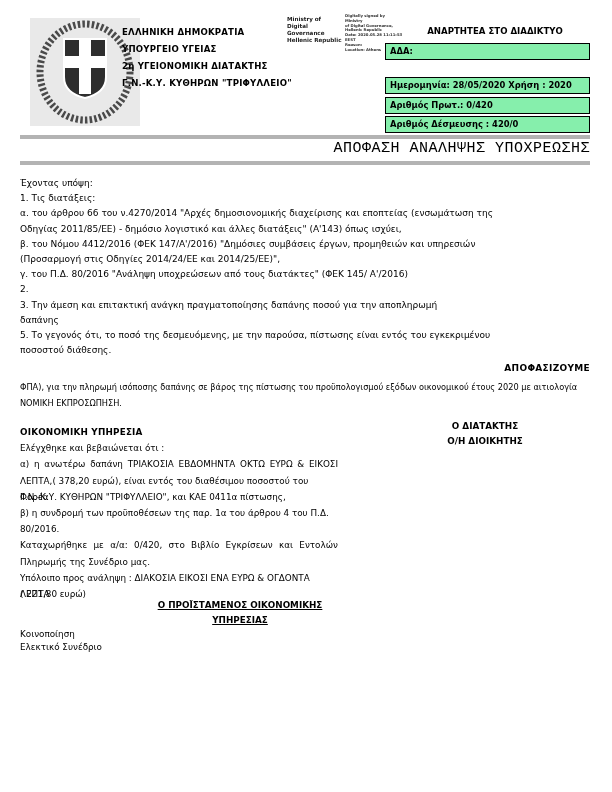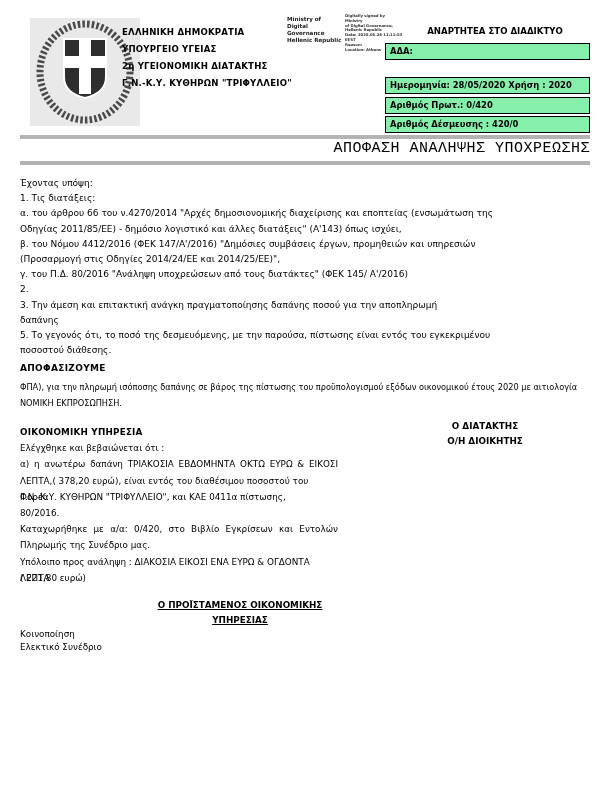--- a/index.html
+++ b/index.html
@@ -22,21 +22,21 @@
   .hbox.prot{top:97px;height:11px;}
   .hbox.desm{top:116px;height:11px;}
   
   .bar{position:absolute;left:20px;width:570px;height:4px;background:#b3b3b3;}
   .bar.b1{top:135px;} .bar.b2{top:161px;}
   .doc-title{position:absolute;left:20px;top:140px;width:570px;text-align:right;
              font-size:15px;letter-spacing:.5px;white-space:nowrap;font-family:Liberation Mono, monospace;}
   
   .body-block{position:absolute;left:20px;top:176px;width:578px;font-size:9px;}
   .body-block .ln{height:15.2px;line-height:15.2px;white-space:nowrap;}
-  .decision-head{position:absolute;left:20px;top:363px;width:570px;text-align:left;
+  .decision-head{position:absolute;left:20px;top:363px;width:570px;text-align:right;
                  font-size:9px;font-weight:bold;letter-spacing:.3px;}
   .decision-par{position:absolute;left:20px;top:379px;width:578px;font-size:8.2px;}
   .decision-par .ln{height:16px;line-height:16px;white-space:nowrap;}
   .decision-par .ln.indent{text-indent:22px;}
   
   .fin-block{position:absolute;left:20px;top:424px;width:318px;font-size:8.8px;}
   .fin-block .head{height:16.2px;line-height:16.2px;font-weight:bold;letter-spacing:.2px;}
   .fin-block .ln{height:16.2px;line-height:16.2px;white-space:normal;}
   .fin-block .ln.jus{text-align:justify;text-align-last:justify;white-space:normal;}
   .fin-sign{position:absolute;left:20px;top:598px;width:440px;text-align:center;
@@ -117,20 +117,21 @@
     <div class="ln">ΦΠΑ), για την πληρωμή ισόποσης δαπάνης σε βάρος της πίστωσης του προϋπολογισμού εξόδων  οικονομικού έτους 2020 με αιτιολογία</div>
     <div class="ln">ΝΟΜΙΚΗ ΕΚΠΡΟΣΩΠΗΣΗ.</div>
   </div>
 
   <div class="fin-block">
     <div class="head">ΟΙΚΟΝΟΜΙΚΗ ΥΠΗΡΕΣΙΑ</div>
     <div class="ln">Ελέγχθηκε και βεβαιώνεται ότι :</div>
     <div class="ln jus">α) η ανωτέρω δαπάνη ΤΡΙΑΚΟΣΙΑ ΕΒΔΟΜΗΝΤΑ ΟΚΤΩ ΕΥΡΩ &amp; ΕΙΚΟΣΙ</div>
     <div class="ln">ΛΕΠΤΑ,( 378,20 ευρώ), είναι εντός του διαθέσιμου ποσοστού  του Φορέα</div>
     <div class="ln">Γ.Ν.-Κ.Υ. ΚΥΘΗΡΩΝ "ΤΡΙΦΥΛΛΕΙΟ", και ΚΑΕ 0411α πίστωσης,</div>
+    <div class="ln">β) η συνδρομή των προϋποθέσεων της παρ. 1α του άρθρου 4 του Π.Δ.</div>
     <div class="ln">80/2016.</div>
     <div class="ln jus">Καταχωρήθηκε με α/α: 0/420, στο Βιβλίο Εγκρίσεων και Εντολών</div>
     <div class="ln">Πληρωμής της Συνέδριο μας.</div>
     <div class="ln">Υπόλοιπο προς ανάληψη : ΔΙΑΚΟΣΙΑ ΕΙΚΟΣΙ ΕΝΑ ΕΥΡΩ &amp; ΟΓΔΟΝΤΑ ΛΕΠΤΑ</div>
     <div class="ln">( 221,80 ευρώ)</div>
   </div>
 
   <div class="fin-sign">
     <div>Ο ΠΡΟΪΣΤΑΜΕΝΟΣ ΟΙΚΟΝΟΜΙΚΗΣ</div>
     <div>ΥΠΗΡΕΣΙΑΣ</div>

